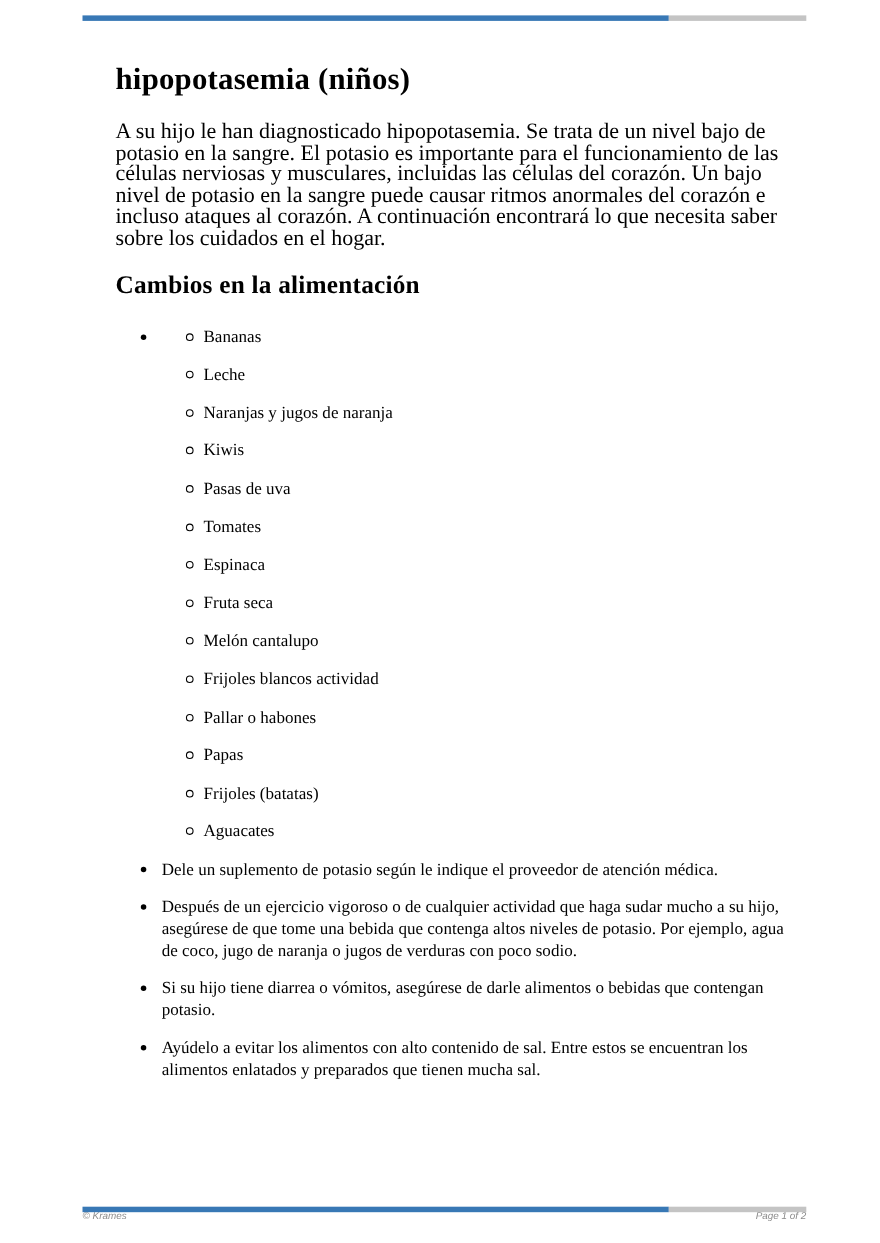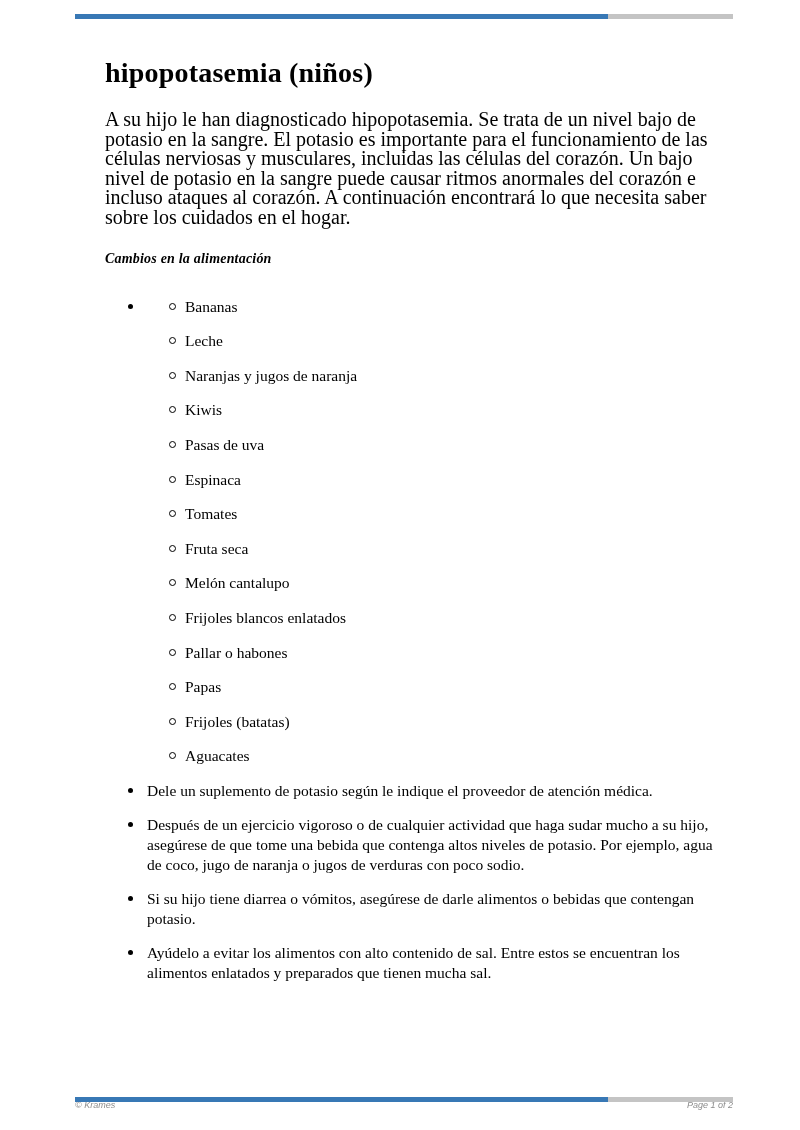--- a/index.html
+++ b/index.html
@@ -36,23 +36,22 @@
   }
   h1.title span { display: block; }
 
   p.intro {
     margin: 19px 0 0 0;
     font-size: 20px; line-height: 19.6px;
   }
 
   h2.section {
     margin: 17px 0 0 0;
-    font-size: 14px; line-height: 28px; font-weight: bold;
+    font-size: 23px; line-height: 28px; font-weight: bold;
     letter-spacing: 0.2px;
-    font-style: italic;
   }
 
   ul.l1, ul.l2 { list-style: none; margin: 0; padding: 0; }
   ul.l1 { margin-top: 24px; font-size: 15.5px; line-height: 19.6px; }
   ul.l1 > li { position: relative; padding-left: 42px; margin-bottom: 15px; }
   ul.l1 > li > .b1 {
     position: absolute; left: 23px; top: 7px;
     width: 5px; height: 5px; border-radius: 50%; background: #000;
   }
   ul.l2 { margin-top: 17px; }
@@ -95,25 +94,25 @@
 
     <ul class="l1">
       <li>
         <span class="b1"></span>
         <ul class="l2">
           <li><span class="b2"></span><span>Bananas</span></li>
           <li><span class="b2"></span><span>Leche</span></li>
           <li><span class="b2"></span><span>Naranjas y jugos de naranja</span></li>
           <li><span class="b2"></span><span>Kiwis</span></li>
           <li><span class="b2"></span><span>Pasas de uva</span></li>
+          <li><span class="b2"></span><span>Tomates</span></li>
           <li><span class="b2"></span><span>Espinaca</span></li>
-          <li><span class="b2"></span><span>Tomates</span></li>
           <li><span class="b2"></span><span>Fruta seca</span></li>
           <li><span class="b2"></span><span>Melón cantalupo</span></li>
-          <li><span class="b2"></span><span>Frijoles blancos enlatados</span></li>
+          <li><span class="b2"></span><span>Frijoles blancos actividad</span></li>
           <li><span class="b2"></span><span>Pallar o habones</span></li>
           <li><span class="b2"></span><span>Papas</span></li>
           <li><span class="b2"></span><span>Frijoles (batatas)</span></li>
           <li><span class="b2"></span><span>Aguacates</span></li>
         </ul>
       </li>
       <li><span class="b1"></span><span>Dele un suplemento de potasio según le indique el proveedor de atención médica.</span></li>
       <li><span class="b1"></span><span>Después de un ejercicio vigoroso o de cualquier actividad que haga sudar mucho a su hijo, asegúrese de que tome una bebida que contenga altos niveles de potasio. Por ejemplo, agua de coco, jugo de naranja o jugos de verduras con poco sodio.</span></li>
       <li><span class="b1"></span><span>Si su hijo tiene diarrea o vómitos, asegúrese de darle alimentos o bebidas que contengan potasio.</span></li>
       <li><span class="b1"></span><span>Ayúdelo a evitar los alimentos con alto contenido de sal. Entre estos se encuentran los alimentos enlatados y preparados que tienen mucha sal.</span></li>

